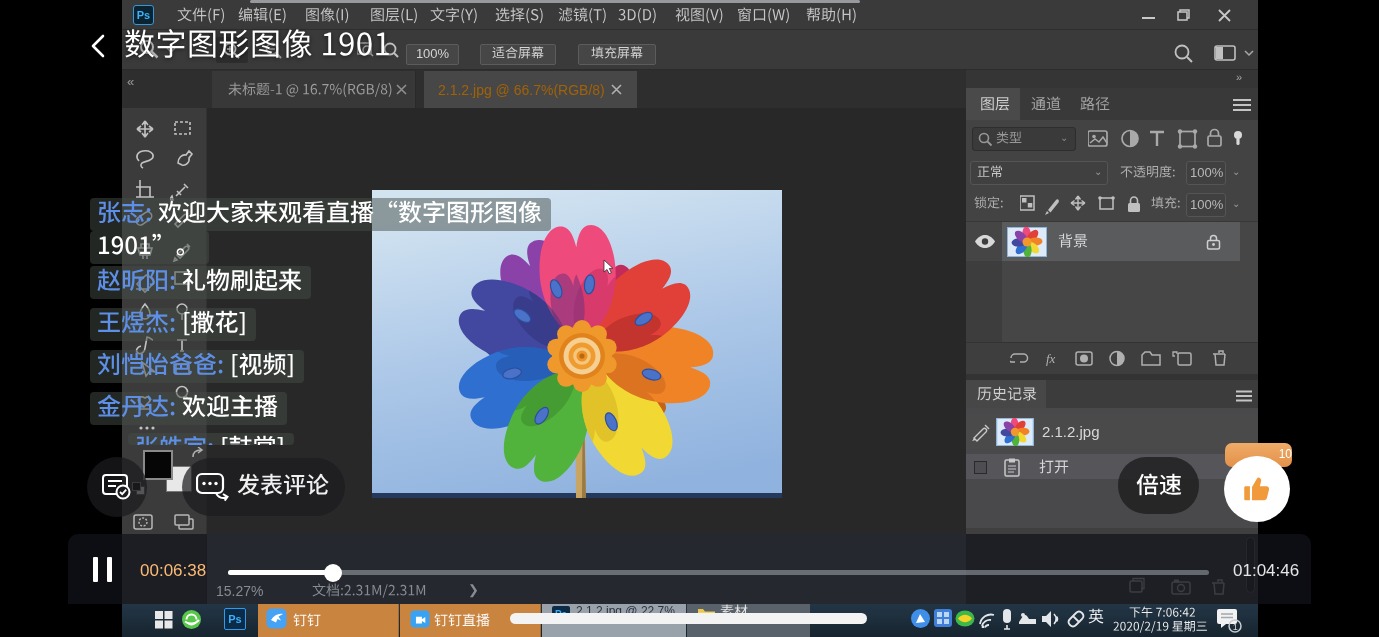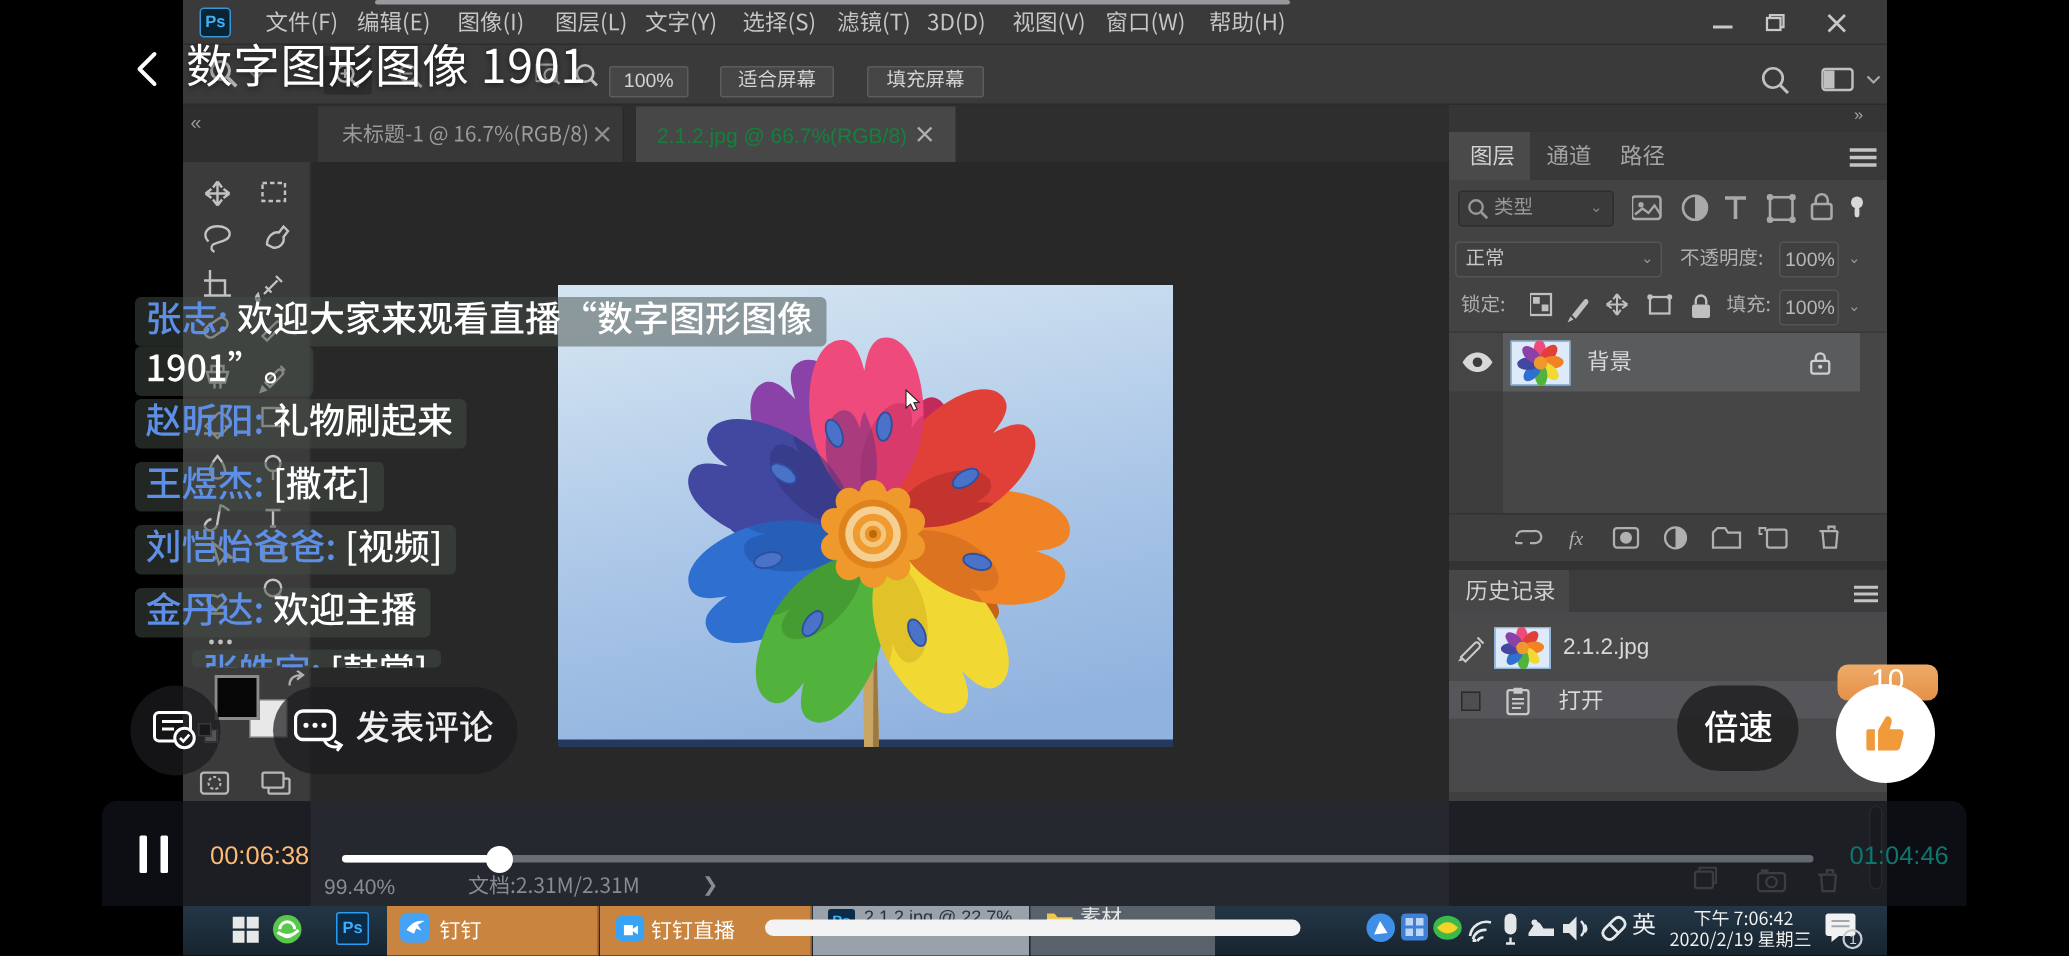--- a/index.html
+++ b/index.html
@@ -86,21 +86,21 @@
 <div class="abs" style="left:122px;top:70px;width:1136px;height:38px;background:#2e2e2e"></div>
 <div class="abs" style="left:127px;top:74px;color:#9a9a9a;font-size:13px">«</div>
 <div class="abs" style="left:212px;top:71px;width:204px;height:37px;background:#383838;border-right:1px solid #2a2a2a"></div>
 <svg style="position:absolute;left:228.0px;top:82.0px;overflow:visible" width="165" height="18">
       <path transform="translate(0,12.3) scale(0.014000,-0.014000)" fill="#9b9b9b" d="M459 839V676H133V602H459V429H62V355H416C326 226 174 101 34 39C51 24 76 -5 89 -24C221 44 362 163 459 296V-80H538V300C636 166 778 42 911 -25C924 -5 949 25 966 40C826 101 673 226 581 355H942V429H538V602H874V676H538V839ZM1466 764V693H1902V764ZM1779 325C1826 225 1873 95 1888 16L1957 41C1940 120 1892 247 1843 345ZM1491 342C1465 236 1420 129 1364 57C1381 49 1411 28 1425 18C1479 94 1529 211 1560 327ZM1422 525V454H1636V18C1636 5 1632 1 1617 0C1604 0 1557 -1 1505 1C1515 -22 1526 -54 1529 -76C1599 -76 1645 -74 1674 -62C1703 -49 1712 -26 1712 17V454H1956V525ZM1202 840V628H1049V558H1186C1153 434 1088 290 1024 215C1038 196 1058 165 1066 145C1116 209 1165 314 1202 422V-79H1277V444C1311 395 1351 333 1368 301L1412 360C1392 388 1306 498 1277 531V558H1408V628H1277V840ZM2176 615H2380V539H2176ZM2176 743H2380V668H2176ZM2108 798V484H2450V798ZM2695 530C2688 271 2668 143 2458 77C2471 65 2488 42 2494 27C2722 103 2751 248 2758 530ZM2730 186C2793 141 2870 75 2908 33L2954 79C2914 120 2835 183 2774 226ZM2124 302C2119 157 2100 37 2033 -41C2049 -49 2077 -68 2088 -78C2125 -30 2149 28 2164 98C2254 -35 2401 -58 2614 -58H2936C2940 -39 2952 -9 2963 6C2905 4 2660 4 2615 4C2495 5 2395 11 2317 43V186H2483V244H2317V351H2501V410H2049V351H2252V81C2222 105 2197 136 2178 176C2183 214 2186 255 2188 298ZM2540 636V215H2603V579H2841V219H2907V636H2719C2731 664 2744 699 2757 733H2955V794H2499V733H2681C2672 700 2661 664 2650 636ZM3046 245H3302V315H3046ZM3435 0H3837V76H3690V733H3620C3580 710 3533 693 3468 681V623H3599V76H3435ZM4575 -173C4653 -173 4723 -155 4788 -116L4763 -62C4714 -91 4651 -112 4582 -112C4392 -112 4249 12 4249 230C4249 491 4442 661 4641 661C4844 661 4951 529 4951 348C4951 204 4871 117 4800 117C4739 117 4717 160 4739 249L4783 472H4723L4710 426H4708C4687 463 4657 481 4619 481C4488 481 4403 340 4403 222C4403 120 4462 63 4538 63C4588 63 4638 97 4674 140H4677C4684 83 4731 55 4792 55C4893 55 5015 157 5015 352C5015 572 4873 722 4649 722C4399 722 4182 526 4182 227C4182 -34 4357 -173 4575 -173ZM4556 126C4511 126 4477 155 4477 227C4477 312 4532 417 4619 417C4650 417 4670 405 4691 370L4660 193C4621 146 4587 126 4556 126ZM5384 0H5786V76H5639V733H5569C5529 710 5482 693 5417 681V623H5548V76H5384ZM6152 -13C6266 -13 6363 83 6363 225C6363 379 6283 455 6159 455C6102 455 6038 422 5993 367C5997 594 6080 671 6182 671C6226 671 6270 649 6298 615L6350 671C6309 715 6254 746 6178 746C6036 746 5907 637 5907 350C5907 108 6012 -13 6152 -13ZM5995 294C6043 362 6099 387 6144 387C6233 387 6276 324 6276 225C6276 125 6222 59 6152 59C6060 59 6005 142 5995 294ZM6545 -13C6581 -13 6611 15 6611 56C6611 98 6581 126 6545 126C6508 126 6479 98 6479 56C6479 15 6508 -13 6545 -13ZM6882 0H6977C6989 287 7020 458 7192 678V733H6733V655H7089C6945 455 6895 278 6882 0ZM7444 284C7545 284 7611 369 7611 517C7611 663 7545 746 7444 746C7344 746 7278 663 7278 517C7278 369 7344 284 7444 284ZM7444 340C7386 340 7347 400 7347 517C7347 634 7386 690 7444 690C7502 690 7541 634 7541 517C7541 400 7502 340 7444 340ZM7465 -13H7527L7932 746H7870ZM7955 -13C8055 -13 8121 71 8121 219C8121 366 8055 449 7955 449C7855 449 7789 366 7789 219C7789 71 7855 -13 7955 -13ZM7955 43C7897 43 7857 102 7857 219C7857 336 7897 393 7955 393C8012 393 8053 336 8053 219C8053 102 8012 43 7955 43ZM8399 -196 8455 -171C8369 -29 8328 141 8328 311C8328 480 8369 649 8455 792L8399 818C8307 668 8252 507 8252 311C8252 114 8307 -47 8399 -196ZM8691 385V658H8814C8929 658 8992 624 8992 528C8992 432 8929 385 8814 385ZM9001 0H9105L8919 321C9018 345 9084 413 9084 528C9084 680 8977 733 8828 733H8599V0H8691V311H8823ZM9522 -13C9620 -13 9701 23 9748 72V380H9507V303H9663V111C9634 84 9583 68 9531 68C9374 68 9286 184 9286 369C9286 552 9382 665 9530 665C9603 665 9651 634 9688 596L9738 656C9696 700 9629 746 9527 746C9333 746 9191 603 9191 366C9191 128 9329 -13 9522 -13ZM9923 0H10156C10320 0 10434 71 10434 215C10434 315 10372 373 10285 390V395C10354 417 10392 481 10392 554C10392 683 10288 733 10140 733H9923ZM10015 422V660H10128C10243 660 10301 628 10301 542C10301 467 10250 422 10124 422ZM10015 74V350H10143C10272 350 10343 309 10343 218C10343 119 10269 74 10143 74ZM10490 -179H10557L10856 794H10790ZM11151 -13C11288 -13 11380 70 11380 176C11380 277 11321 332 11257 369V374C11300 408 11354 474 11354 551C11354 664 11278 744 11153 744C11039 744 10952 669 10952 558C10952 481 10998 426 11051 389V385C10984 349 10917 280 10917 182C10917 69 11015 -13 11151 -13ZM11201 398C11114 432 11035 471 11035 558C11035 629 11084 676 11152 676C11230 676 11276 619 11276 546C11276 492 11250 442 11201 398ZM11152 55C11064 55 10998 112 10998 190C10998 260 11040 318 11099 356C11203 314 11293 278 11293 179C11293 106 11237 55 11152 55ZM11525 -196C11617 -47 11672 114 11672 311C11672 507 11617 668 11525 818L11468 792C11554 649 11597 480 11597 311C11597 141 11554 -29 11468 -171Z"></path>
     </svg>
 <svg class="abs" style="left:396px;top:84px" width="12" height="12">
       <path d="M1,1 l9,9 M10,1 l-9,9" stroke="#8f8f8f" stroke-width="1.6"></path>
     </svg>
 <div class="abs" style="left:424px;top:71px;width:213px;height:37px;background:#474747"></div>
-<div class="abs" style="left:438px;top:82px;color:#15803d;font-size:14px">2.1.2.jpg @ 66.7%(RGB/8)</div>
+<div class="abs" style="left:438px;top:82px;color:#a16207;font-size:14px">2.1.2.jpg @ 66.7%(RGB/8)</div>
 <svg class="abs" style="left:611px;top:84px" width="12" height="12">
       <path d="M1,1 l9,9 M10,1 l-9,9" stroke="#b0b0b0" stroke-width="1.6"></path>
     </svg>
 <div class="abs" style="left:207px;top:108px;width:759px;height:496px;background:#282828"></div>
 <div class="abs" style="left:122px;top:108px;width:85px;height:496px;background:#3b3b3b;border-right:1px solid #323232"></div>
 <svg class="abs" style="left:122px;top:108px" width="85" height="496">
 <g stroke="#c2c2c2" fill="none" stroke-width="1.6">
 <path d="M23,13 v16 M15,21 h16 M23,13 l-3,4 M23,13 l3,4 M23,29 l-3,-4 M23,29 l3,-4 M15,21 l4,-3 M15,21 l4,3 M31,21 l-4,-3 M31,21 l-4,3"></path>
 <rect x="53" y="14" width="15" height="12" stroke-dasharray="3,2"></rect>
 <path d="M17,53 c-4,-4 -2,-9 4,-10 c6,-1 11,2 10,6 c-1,4 -8,4 -11,6 c-2,2 -1,4 1,5"></path>
@@ -507,37 +507,37 @@
       <circle cx="8" cy="12.5" r="1.7" fill="#fff"></circle>
       <circle cx="14" cy="12.5" r="1.7" fill="#fff"></circle>
       <circle cx="20" cy="12.5" r="1.7" fill="#fff"></circle>
       <path d="M20,22 c2,5 7,6 11,4 m-4,-3 l4.5,2.8 -2.8,3.8" fill="none" stroke="#fff" stroke-width="2"></path>
     </svg>
 <svg style="position:absolute;left:237.0px;top:473.0px;overflow:visible" width="92" height="29">
       <path transform="translate(0,20.2) scale(0.023000,-0.023000)" fill="#f0f0f0" d="M671 791C712 745 767 681 793 644L870 694C842 731 785 792 744 835ZM140 514C149 526 187 533 246 533H382C317 331 207 173 25 69C48 52 82 15 95 -6C221 68 315 163 384 279C421 215 465 159 516 110C434 57 339 19 239 -4C257 -24 279 -61 289 -86C399 -56 503 -13 592 48C680 -15 785 -59 911 -86C924 -60 950 -21 971 -1C854 20 753 57 669 108C754 185 821 284 862 411L796 441L778 437H460C472 468 482 500 492 533H937V623H516C531 689 543 758 553 832L448 849C438 769 425 694 408 623H244C271 676 299 740 317 802L216 819C198 741 160 662 148 641C135 619 123 605 109 600C119 578 134 533 140 514ZM590 165C529 216 480 276 443 345H729C695 275 647 215 590 165ZM1245 -84C1270 -67 1311 -53 1594 34C1588 54 1580 92 1578 118L1346 51V250C1400 287 1450 329 1491 373C1568 164 1701 15 1909 -55C1923 -29 1950 8 1971 28C1875 55 1795 101 1729 162C1790 198 1859 245 1918 291L1839 348C1798 308 1733 258 1676 219C1637 266 1606 320 1583 378H1937V459H1545V534H1863V611H1545V681H1905V763H1545V844H1450V763H1103V681H1450V611H1153V534H1450V459H1061V378H1372C1280 300 1148 229 1029 192C1050 173 1078 138 1092 116C1143 135 1196 159 1248 189V73C1248 32 1224 11 1204 1C1219 -18 1239 -60 1245 -84ZM2824 658C2812 584 2785 477 2762 411L2837 391C2863 454 2891 553 2916 638ZM2386 638C2411 561 2434 461 2440 395L2524 418C2517 483 2494 581 2466 658ZM2088 761C2141 712 2209 645 2240 601L2303 667C2271 709 2201 773 2148 818ZM2359 795V705H2599V351H2333V261H2599V-83H2694V261H2965V351H2694V705H2924V795ZM2040 533V442H2168V96C2168 53 2141 24 2122 12C2137 -6 2158 -45 2165 -67C2181 -45 2210 -23 2377 112C2366 130 2351 167 2343 192L2257 124V533ZM3098 765C3159 715 3239 643 3276 598L3339 670C3300 714 3217 781 3156 828ZM3802 432C3735 383 3634 326 3546 284V472H3458C3539 545 3603 627 3653 709C3725 593 3824 482 3917 415C3933 438 3963 472 3985 489C3880 554 3764 678 3701 795L3717 829L3616 847C3565 726 3465 581 3312 477C3333 462 3362 428 3376 405C3403 425 3428 445 3452 466V76C3452 -27 3485 -57 3604 -57C3629 -57 3774 -57 3800 -57C3905 -57 3932 -16 3944 132C3918 137 3879 153 3858 168C3851 50 3843 29 3794 29C3761 29 3638 29 3612 29C3556 29 3546 36 3546 76V189C3645 232 3770 294 3864 352ZM3037 532V441H3185V99C3185 48 3156 13 3137 -3C3152 -17 3177 -51 3186 -70C3202 -47 3231 -22 3401 116C3391 134 3376 170 3368 196L3276 124V532Z"></path>
     </svg>
 <div class="abs" style="left:68px;top:534px;width:1243px;height:70px;background:rgba(16,20,28,0.72);border-radius:10px 10px 0 0"></div>
 <div class="abs" style="left:207px;top:534px;width:759px;height:70px;background:rgba(165,175,190,0.10)"></div>
-<div class="abs" style="left:216px;top:583px;color:#878c93;font-size:14px">99.40%</div>
+<div class="abs" style="left:216px;top:583px;color:#878c93;font-size:14px">15.27%</div>
 <svg style="position:absolute;left:312.0px;top:583.0px;overflow:visible" width="115" height="18">
       <path transform="translate(0,12.3) scale(0.014000,-0.014000)" fill="#878c93" d="M423 823C453 774 485 707 497 666L580 693C566 734 531 799 501 847ZM50 664V590H206C265 438 344 307 447 200C337 108 202 40 36 -7C51 -25 75 -60 83 -78C250 -24 389 48 502 146C615 46 751 -28 915 -73C928 -52 950 -20 967 -4C807 36 671 107 560 201C661 304 738 432 796 590H954V664ZM504 253C410 348 336 462 284 590H711C661 455 592 344 504 253ZM1851 776C1830 702 1788 597 1753 534L1813 515C1848 575 1891 673 1925 755ZM1397 751C1430 679 1469 582 1486 521L1551 547C1533 608 1493 701 1458 774ZM1193 840V626H1047V555H1181C1151 418 1088 260 1026 175C1038 158 1056 128 1065 108C1113 175 1159 287 1193 401V-79H1264V424C1295 374 1332 312 1347 279L1393 337C1375 365 1291 482 1264 516V555H1390V626H1264V840ZM1369 63V-9H1842V-71H1916V471H1694V837H1621V471H1392V398H1842V269H1404V201H1842V63ZM2139 390C2175 390 2205 418 2205 460C2205 501 2175 530 2139 530C2102 530 2073 501 2073 460C2073 418 2102 390 2139 390ZM2139 -13C2175 -13 2205 15 2205 56C2205 98 2175 126 2139 126C2102 126 2073 98 2073 56C2073 15 2102 -13 2139 -13ZM2322 0H2783V79H2580C2543 79 2498 75 2460 72C2632 235 2748 384 2748 531C2748 661 2665 746 2534 746C2441 746 2377 704 2318 639L2371 587C2412 636 2463 672 2523 672C2614 672 2658 611 2658 527C2658 401 2552 255 2322 54ZM2972 -13C3008 -13 3038 15 3038 56C3038 98 3008 126 2972 126C2935 126 2906 98 2906 56C2906 15 2935 -13 2972 -13ZM3374 -13C3505 -13 3610 65 3610 196C3610 297 3541 361 3455 382V387C3533 414 3585 474 3585 563C3585 679 3495 746 3371 746C3287 746 3222 709 3167 659L3216 601C3258 643 3309 672 3368 672C3445 672 3492 626 3492 556C3492 477 3441 416 3289 416V346C3459 346 3517 288 3517 199C3517 115 3456 63 3368 63C3285 63 3230 103 3187 147L3140 88C3188 35 3260 -13 3374 -13ZM3754 0H4156V76H4009V733H3939C3899 710 3852 693 3787 681V623H3918V76H3754ZM4322 0H4405V406C4405 469 4399 558 4393 622H4397L4456 455L4595 74H4657L4795 455L4854 622H4858C4853 558 4846 469 4846 406V0H4932V733H4821L4681 341C4664 291 4649 239 4630 188H4626C4608 239 4592 291 4573 341L4433 733H4322ZM5044 -179H5111L5410 794H5344ZM5469 0H5930V79H5727C5690 79 5645 75 5607 72C5779 235 5895 384 5895 531C5895 661 5812 746 5681 746C5588 746 5524 704 5465 639L5518 587C5559 636 5610 672 5670 672C5761 672 5805 611 5805 527C5805 401 5699 255 5469 54ZM6119 -13C6155 -13 6185 15 6185 56C6185 98 6155 126 6119 126C6082 126 6053 98 6053 56C6053 15 6082 -13 6119 -13ZM6521 -13C6652 -13 6757 65 6757 196C6757 297 6688 361 6602 382V387C6680 414 6732 474 6732 563C6732 679 6642 746 6518 746C6434 746 6369 709 6314 659L6363 601C6405 643 6456 672 6515 672C6592 672 6639 626 6639 556C6639 477 6588 416 6436 416V346C6606 346 6664 288 6664 199C6664 115 6603 63 6515 63C6432 63 6377 103 6334 147L6287 88C6335 35 6407 -13 6521 -13ZM6901 0H7303V76H7156V733H7086C7046 710 6999 693 6934 681V623H7065V76H6901ZM7469 0H7552V406C7552 469 7546 558 7540 622H7544L7603 455L7742 74H7804L7942 455L8001 622H8005C8000 558 7993 469 7993 406V0H8079V733H7968L7828 341C7811 291 7796 239 7777 188H7773C7755 239 7739 291 7720 341L7580 733H7469Z"></path>
     </svg>
 <div class="abs" style="left:468px;top:582px;color:#878c93;font-size:13px">❯</div>
 <div class="abs" style="left:93px;top:557px;width:5px;height:25px;background:#fff;border-radius:1px"></div>
 <div class="abs" style="left:107px;top:557px;width:5px;height:25px;background:#fff;border-radius:1px"></div>
 <div class="abs" style="left:140px;top:561px;color:#fdba74;font-size:17px">00:06:38</div>
 <div class="abs" style="left:228px;top:570px;width:981px;height:5px;background:rgba(200,205,215,0.42);border-radius:2.5px"></div>
 <div class="abs" style="left:228px;top:570px;width:98px;height:5px;background:#fff;border-radius:2.5px"></div>
 <div class="abs" style="left:324px;top:564px;width:18px;height:18px;background:#fff;border-radius:50%"></div>
-<div class="abs" style="left:1233px;top:561px;color:#0f766e;font-size:17px">01:04:46</div>
+<div class="abs" style="left:1233px;top:561px;color:#e5e5e5;font-size:17px">01:04:46</div>
 <div class="abs" style="left:1118px;top:457px;width:81px;height:57px;border-radius:28px;background:rgba(30,30,32,0.82)"></div>
 <svg style="position:absolute;left:1136.0px;top:473.0px;overflow:visible" width="46" height="29">
       <path transform="translate(0,20.2) scale(0.023000,-0.023000)" fill="#ffffff" d="M417 620C443 568 465 499 472 454L556 481C547 525 524 592 496 644ZM393 291V-83H482V-44H784V-80H877V291ZM482 40V207H784V40ZM568 839C579 807 589 767 595 734H350V649H929V734H691C684 769 670 816 656 854ZM765 647C749 589 718 508 692 453H310V368H962V453H782C806 503 833 567 855 625ZM254 842C202 694 115 547 24 453C40 430 66 380 75 358C101 386 127 418 152 453V-84H242V596C281 666 315 741 342 814ZM1058 756C1114 704 1183 631 1213 584L1289 642C1256 688 1186 758 1130 807ZM1271 486H1044V398H1181V106C1136 88 1084 49 1034 2L1093 -79C1143 -19 1195 36 1230 36C1255 36 1286 8 1331 -16C1403 -54 1489 -65 1608 -65C1704 -65 1871 -60 1941 -55C1943 -29 1957 14 1967 38C1870 27 1719 19 1610 19C1503 19 1414 26 1349 61C1315 79 1291 95 1271 106ZM1441 523H1579V413H1441ZM1671 523H1814V413H1671ZM1579 843V748H1319V667H1579V597H1354V339H1538C1481 263 1389 191 1302 154C1322 137 1349 104 1362 82C1441 122 1520 192 1579 270V59H1671V266C1751 211 1833 145 1876 98L1936 163C1884 214 1788 284 1702 339H1906V597H1671V667H1946V748H1671V843Z"></path>
     </svg>
-<div class="abs" style="left:1225px;top:443px;width:67px;height:24px;border-radius:7px;background:linear-gradient(#eeab68,#e49149);color:#fff;font-size:20px;text-align:center;line-height:22px">10</div>
+<div class="abs" style="left:1225px;top:443px;width:67px;height:24px;border-radius:7px;background:linear-gradient(#eeab68,#e49149);color:#fff;font-size:12px;text-align:right;line-height:22px">10</div>
 <div class="abs" style="left:1224px;top:456px;width:66px;height:66px;border-radius:50%;background:#fff"></div>
 <svg class="abs" style="left:1240px;top:472px" width="34" height="34" viewBox="0 0 24 24">
       <path d="M4,10 h3 v10 h-3 c-0.6,0 -1,-0.4 -1,-1 v-8 c0,-0.6 0.4,-1 1,-1 z M8.5,10.5 L12,4.5 c0.3,-0.6 1,-0.8 1.6,-0.5 c1,0.4 1.6,1.5 1.3,2.6 L14,10 h4.6 c1.3,0 2.2,1.2 1.9,2.4 l-1.5,6 c-0.2,0.9 -1,1.6 -2,1.6 h-8.5 z" fill="#f09a3c"></path>
     </svg>
 <div class="abs" style="left:122px;top:604px;width:1136px;height:33px;background:linear-gradient(#233646,#17242f)"></div>
 <svg class="abs" style="left:155px;top:611px" width="18" height="18">
       <rect x="0" y="0" width="8" height="8" fill="#e8e8e8"></rect>
       <rect x="9.5" y="0" width="8" height="8" fill="#e8e8e8"></rect>
       <rect x="0" y="9.5" width="8" height="8" fill="#e8e8e8"></rect>
       <rect x="9.5" y="9.5" width="8" height="8" fill="#e8e8e8"></rect>

